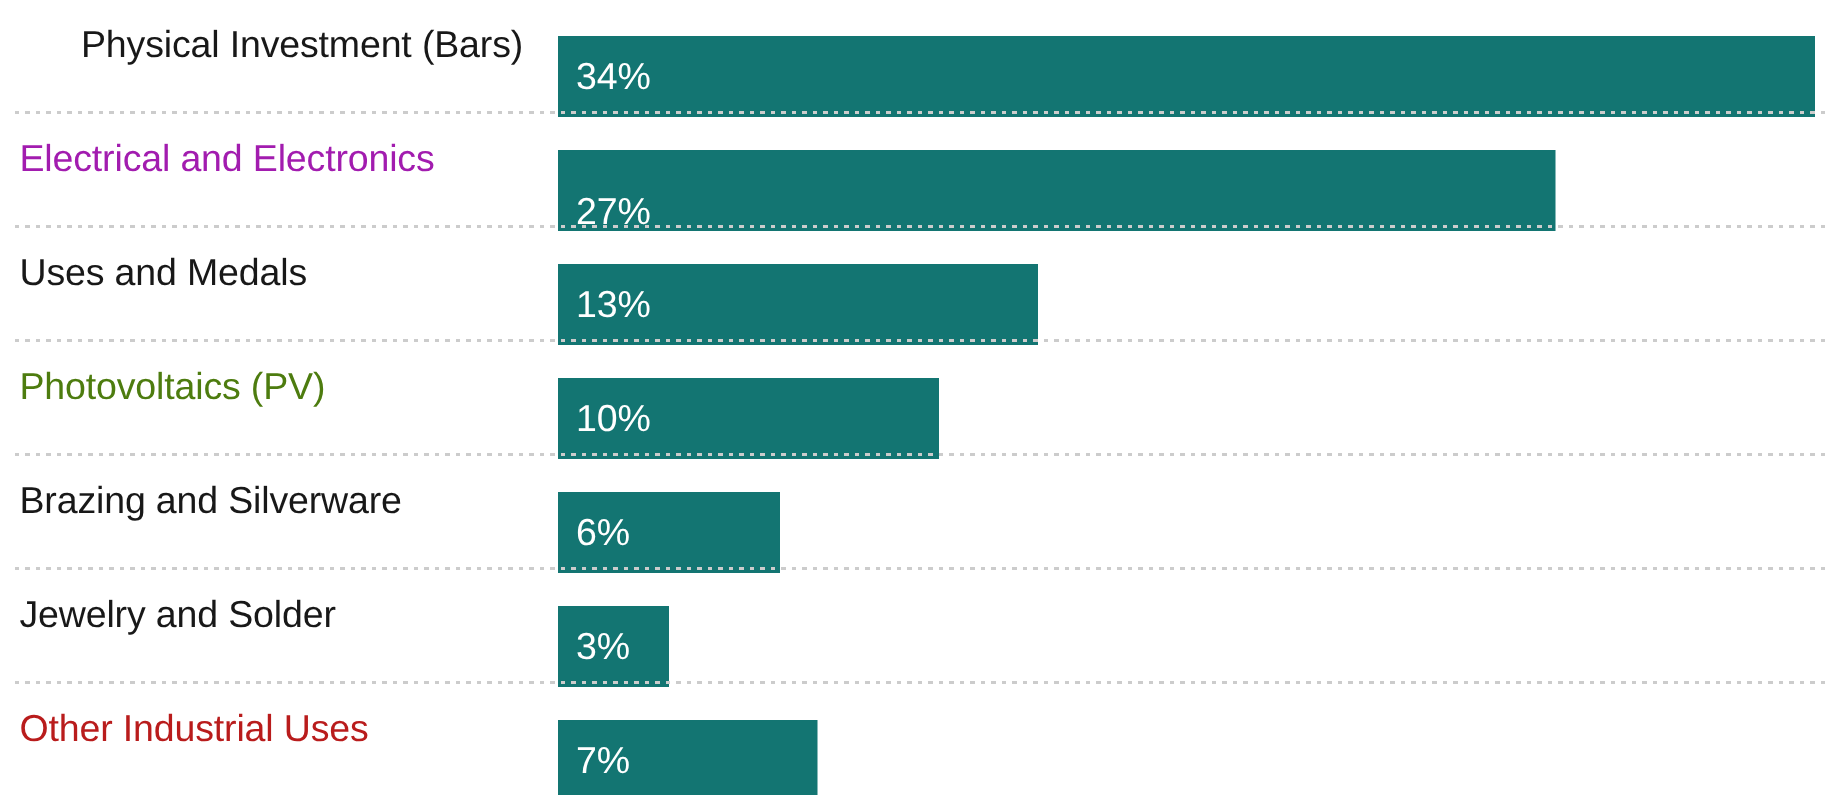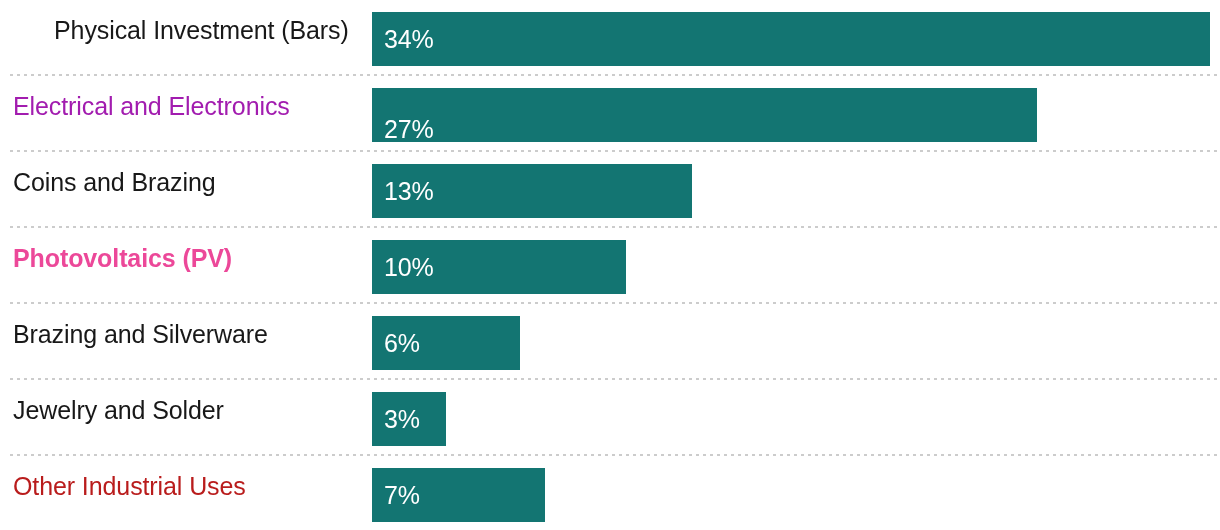--- a/index.html
+++ b/index.html
@@ -59,21 +59,21 @@
     position: absolute;
     left: 372px;
     top: 0;
     height: 62px;
     width: 848px;
   }
 
   .bar {
     position: absolute;
     left: 0;
-    top: 12px;
+    top: 24px;
     height: 54px;
     background: #137572;
     display: flex;
     align-items: center;
   }
 
   .bar-value {
     color: #ffffff;
     font-size: 25px;
     line-height: 1;
@@ -123,33 +123,33 @@
         <div class="bar" style="width: 665.471px; background: rgb(19, 117, 114);">
           <span class="bar-value" style="color: rgb(255, 255, 255); margin-top: 28px;">27%</span>
         </div>
       </div>
     </div>
     <div class="divider"></div>
   </div>
 
   <div class="row">
     <div class="row-inner">
-      <div class="cat-label" style="color: rgb(24, 24, 24);">Coins and Brazing</div>
+      <div class="cat-label" style="color: rgb(24, 24, 24);">Uses and Medals</div>
       <div class="bar-track">
         <div class="bar" style="width: 320.412px; background: rgb(19, 117, 114);">
           <span class="bar-value" style="color: rgb(255, 255, 255);">13%</span>
         </div>
       </div>
     </div>
     <div class="divider"></div>
   </div>
 
   <div class="row">
     <div class="row-inner">
-      <div class="cat-label" style="color: #ec4899; font-weight: bold;">Photovoltaics (PV)</div>
+      <div class="cat-label" style="color: #4d7c0f;">Photovoltaics (PV)</div>
       <div class="bar-track">
         <div class="bar" style="width: 254px; background: rgb(19, 117, 114);">
           <span class="bar-value" style="color: rgb(255, 255, 255);">10%</span>
         </div>
       </div>
     </div>
     <div class="divider"></div>
   </div>
 
   <div class="row">

